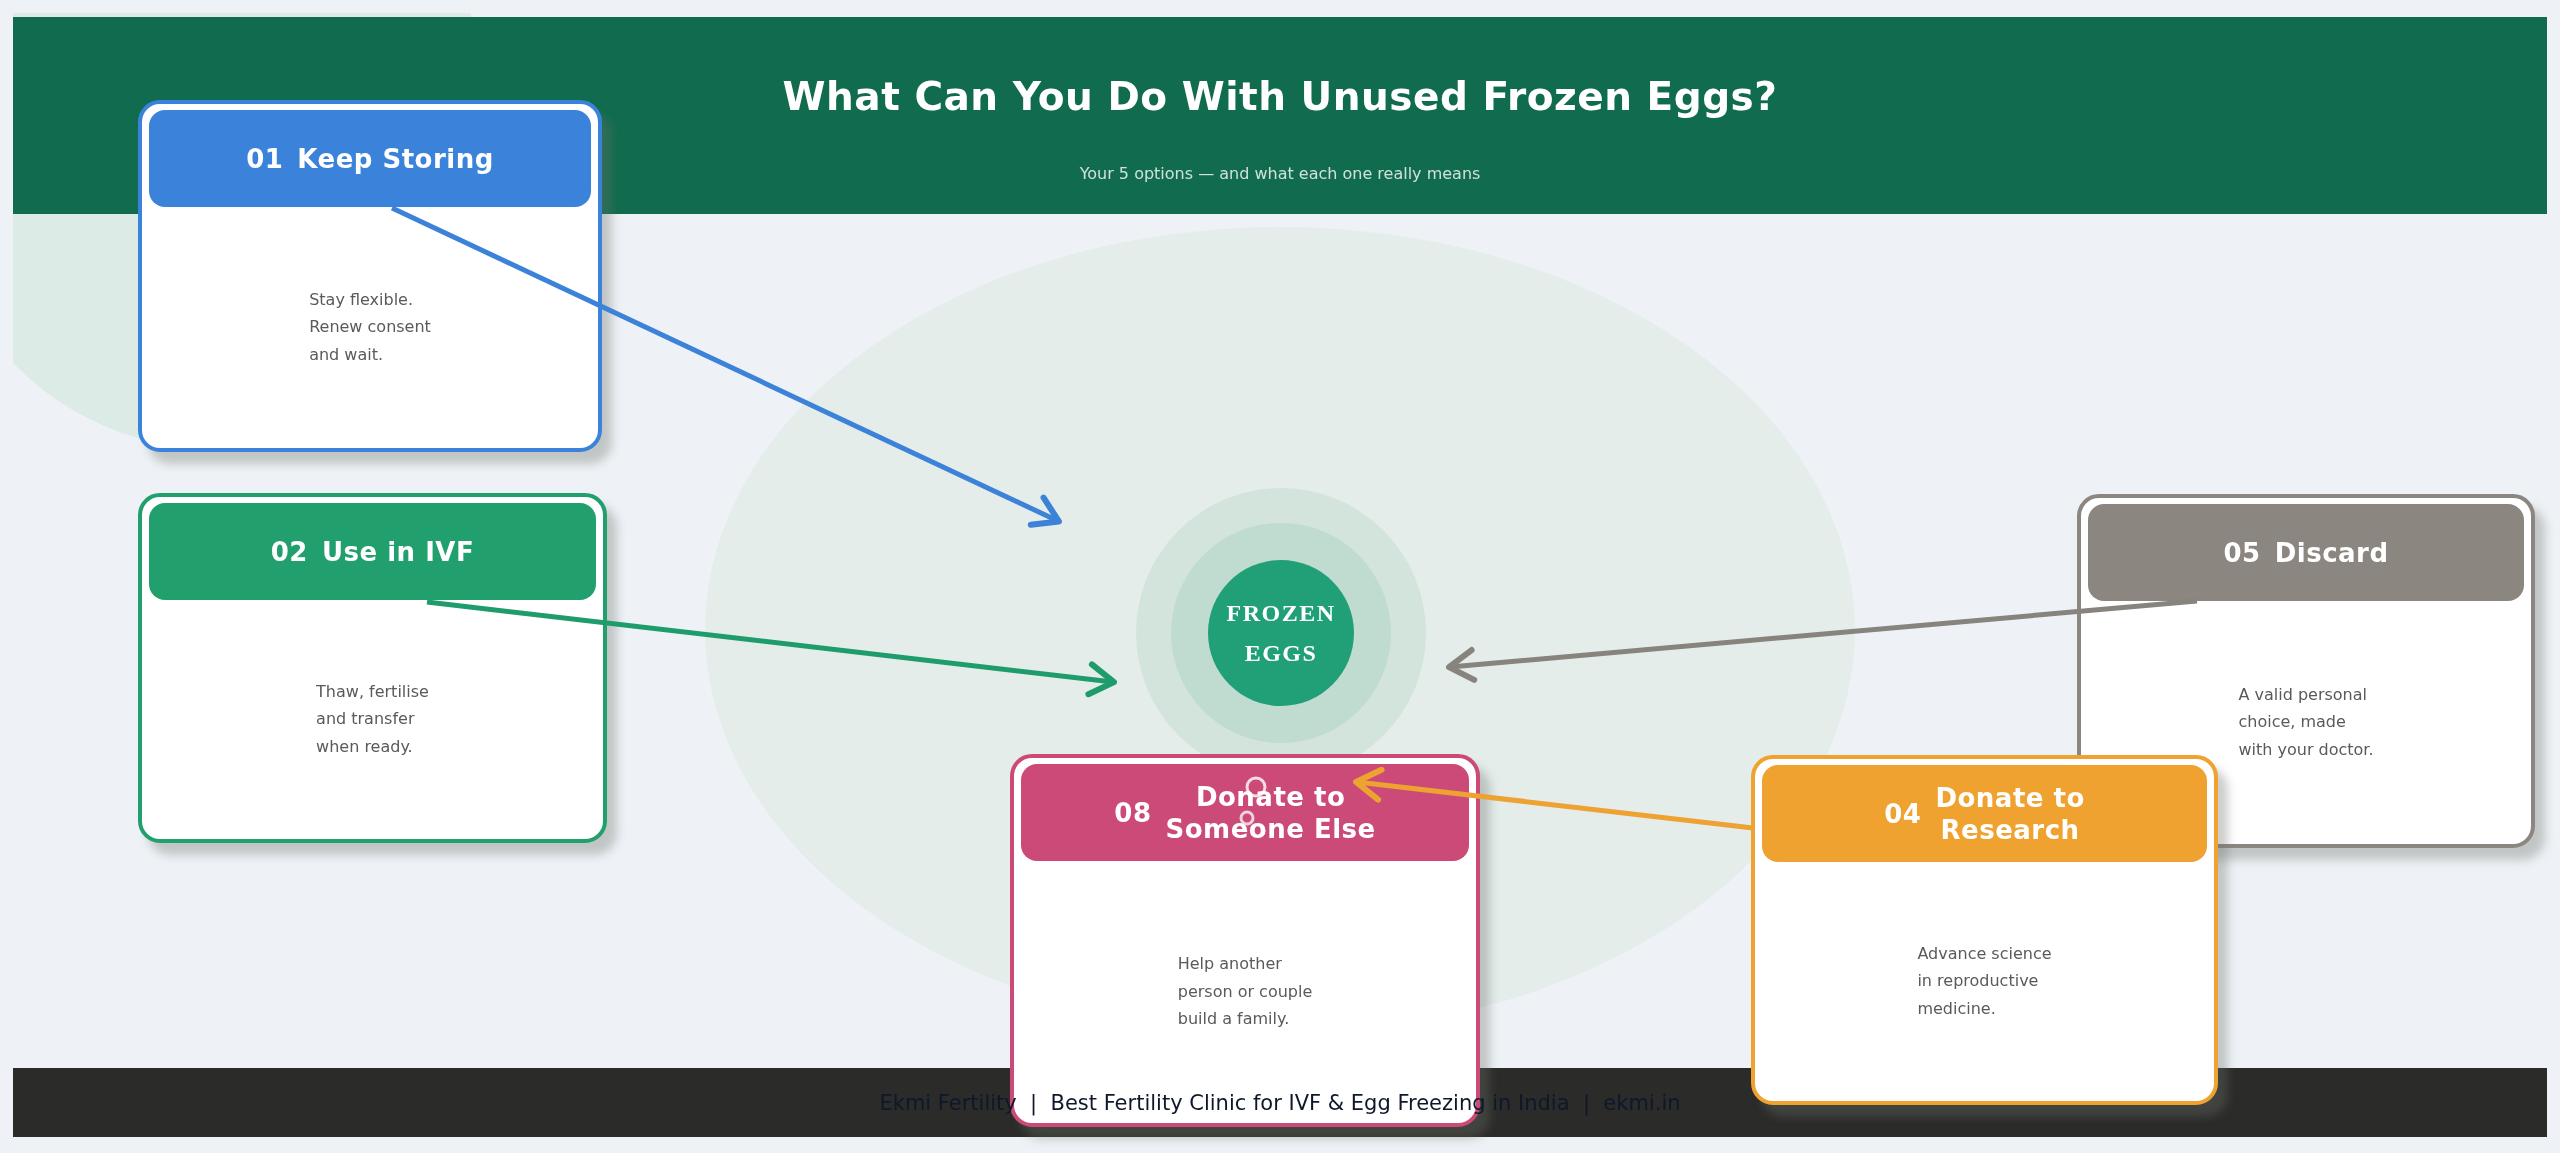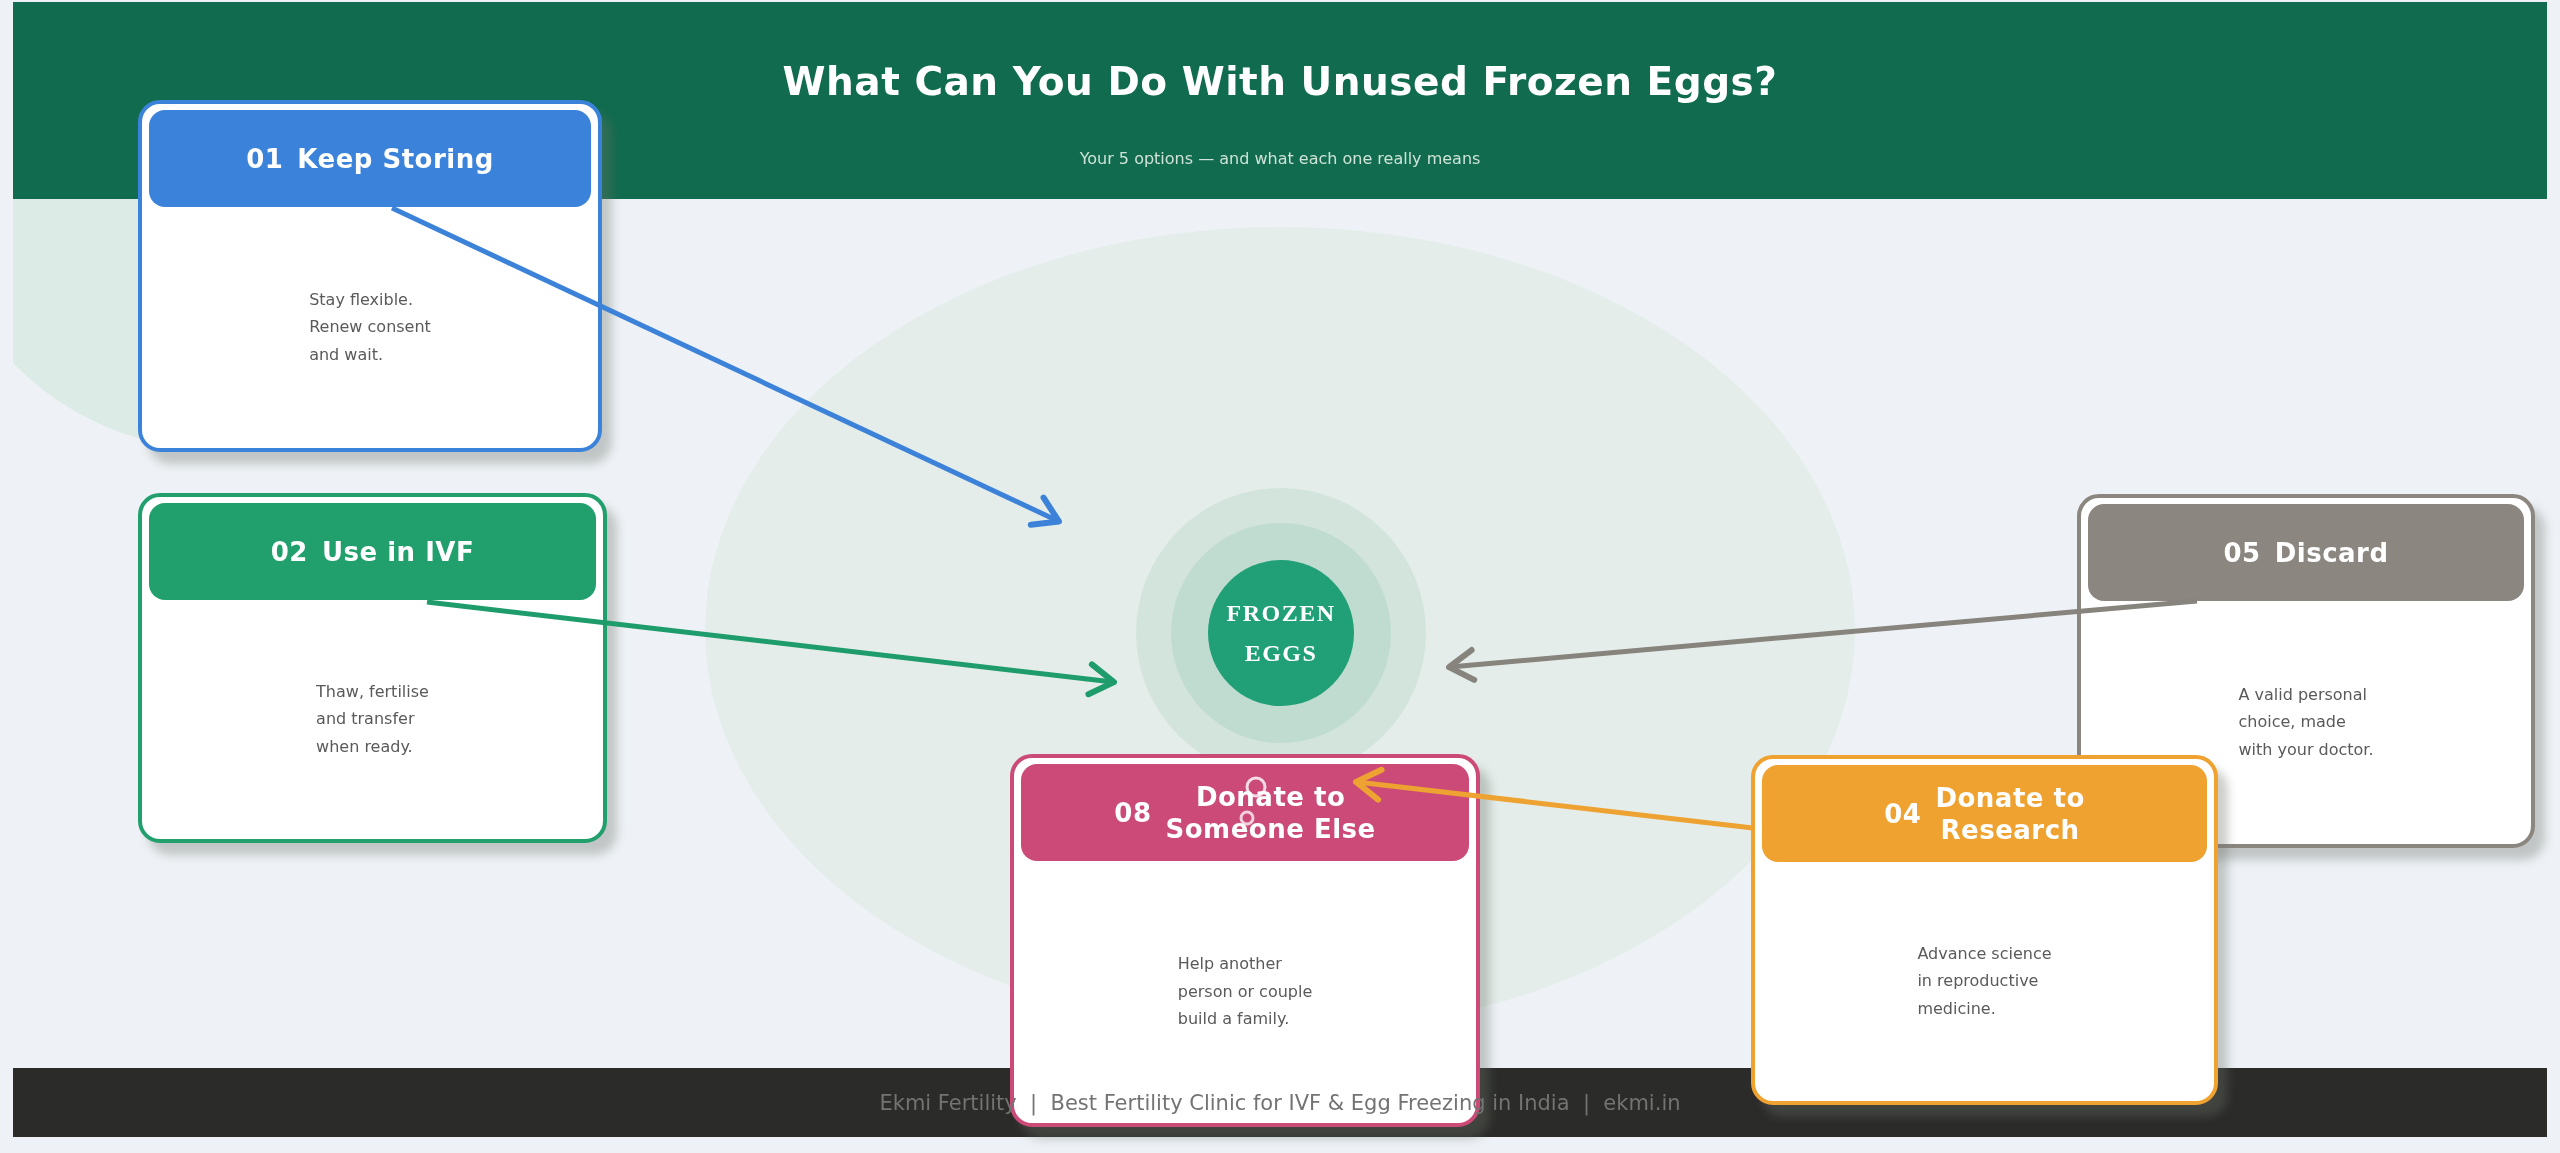--- a/index.html
+++ b/index.html
@@ -5,21 +5,21 @@
   html,body{margin:0;padding:0;background:#eef2f6;}
   .canvas{position:relative;width:2560px;height:1153px;overflow:hidden;background:#eef2f6;
           font-family:"DejaVu Sans", sans-serif;}
 
   
   .decor-layer{position:absolute;left:13px;top:13px;width:2534px;height:1124px;overflow:hidden;z-index:1;}
   .blob-left{position:absolute;left:-83px;top:-143px;width:580px;height:580px;border-radius:50%;background:#dcebe6;}
   .big-ellipse{position:absolute;left:692px;top:214px;width:1150px;height:806px;border-radius:50%;background:#e4edea;}
 
   
-  .band{position:absolute;left:13px;top:2px;width:2534px;height:197px;z-index:2;}
+  .band{position:absolute;left:13px;top:17px;width:2534px;height:197px;z-index:2;}
   .band-title{position:absolute;left:0;top:58px;width:100%;text-align:center;
               font-size:39px;line-height:44px;font-weight:bold;color:#ffffff;letter-spacing:.5px;}
   .band-sub{position:absolute;left:0;top:142px;width:100%;text-align:center;
             font-size:16px;line-height:30px;font-weight:normal;}
 
   
   .footer-bar{position:absolute;left:13px;top:1068px;width:2534px;height:69px;z-index:2;}
   .footer-text{position:absolute;left:13px;top:1068px;width:2534px;height:69px;z-index:6;
                display:flex;align-items:center;justify-content:center;
                font-size:21px;white-space:pre;}
@@ -143,15 +143,15 @@
       </marker>
     </defs>
     <line x1="392" y1="208" x2="1058" y2="521" stroke-width="5" marker-end="url(#ah0)" style="stroke: rgb(59, 130, 216);"></line>
     <line x1="427" y1="602" x2="1113" y2="682" stroke-width="5" marker-end="url(#ah1)" style="stroke: rgb(31, 156, 108);"></line>
     <line x1="2197" y1="601" x2="1450" y2="667" stroke-width="5" marker-end="url(#ah2)" style="stroke: rgb(135, 131, 125);"></line>
     <line x1="1753" y1="828" x2="1357" y2="782" stroke-width="5" marker-end="url(#ah3)" style="stroke: rgb(238, 162, 49);"></line>
     <circle cx="1256" cy="787" r="9" fill="none" stroke="rgba(255,255,255,0.8)" stroke-width="3"></circle>
     <circle cx="1247" cy="818" r="6" fill="none" stroke="rgba(255,255,255,0.75)" stroke-width="3"></circle>
   </svg>
 
-  <div class="footer-text" style="color: #737373;">Ekmi Fertility  |  Best Fertility Clinic for IVF &amp; Egg Freezing in India  |  ekmi.in</div>
+  <div class="footer-text" style="color: #0f172a;">Ekmi Fertility  |  Best Fertility Clinic for IVF &amp; Egg Freezing in India  |  ekmi.in</div>
 
 </div>
 
 </body></html>

